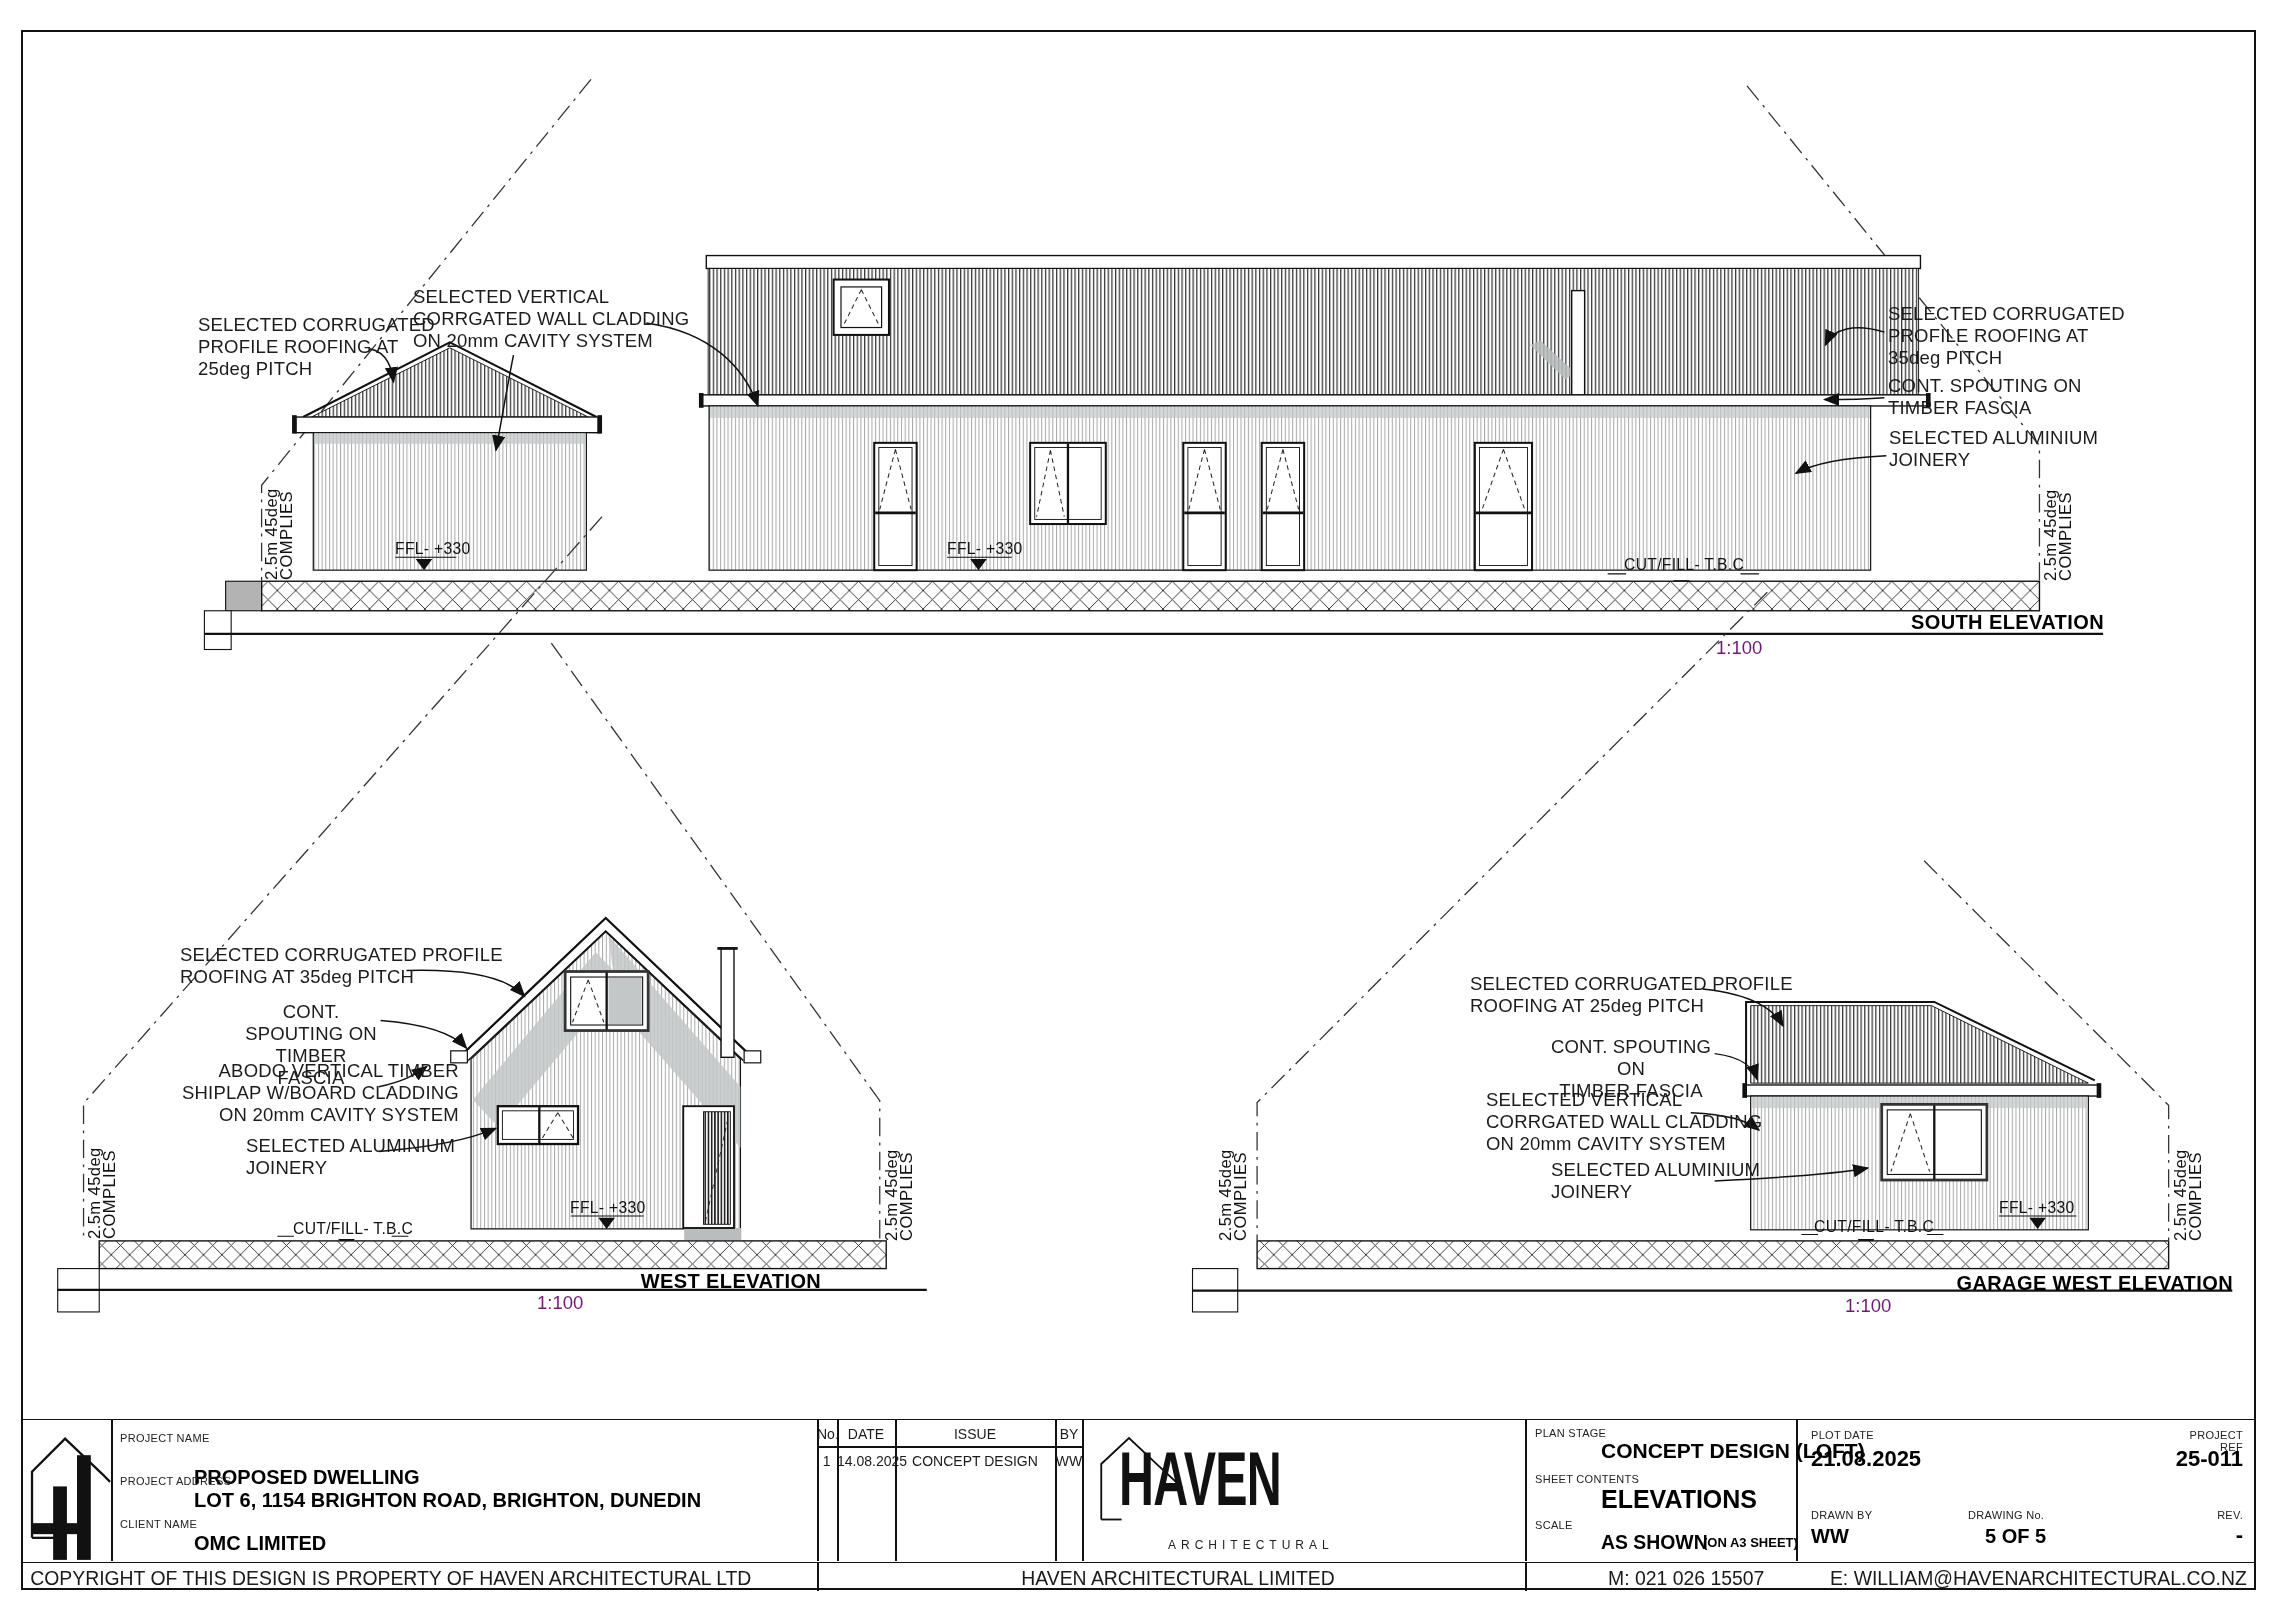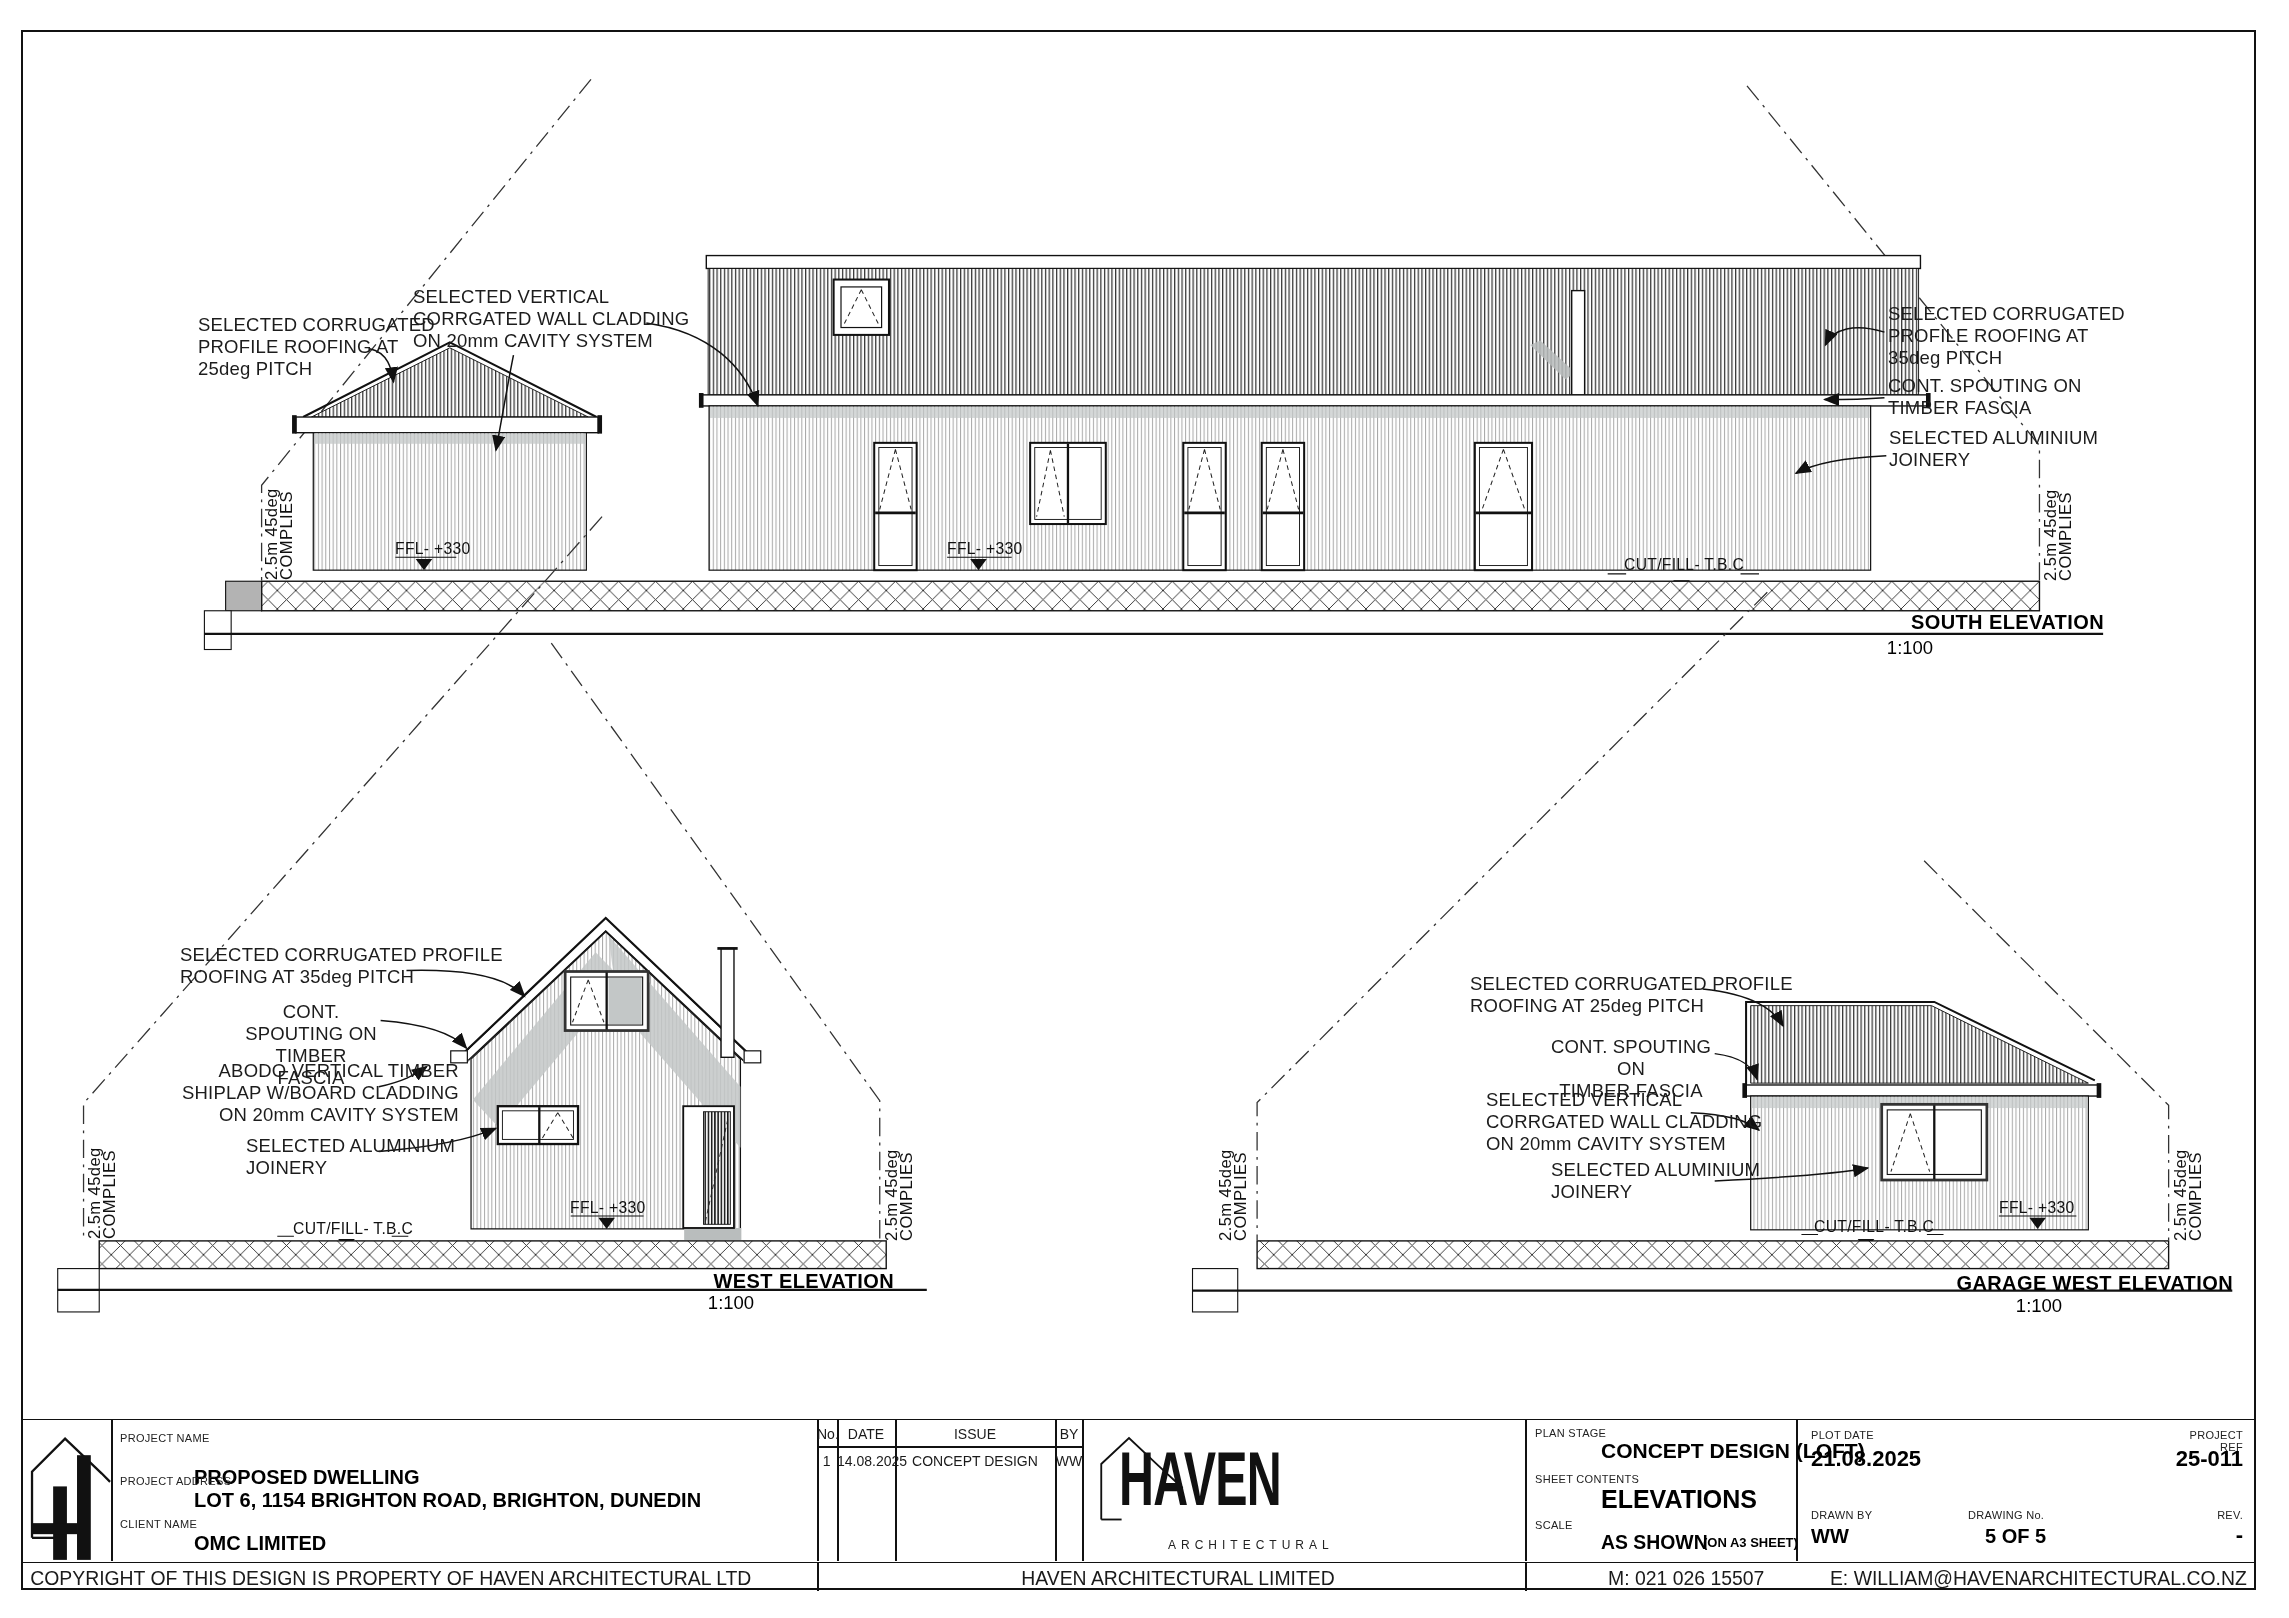--- a/index.html
+++ b/index.html
@@ -6,21 +6,21 @@
   .sheet{position:relative;width:2290px;height:1619px;background:#ffffff;
          font-family:"Liberation Sans",sans-serif;color:#1a1a1a;overflow:hidden;}
   .border{position:absolute;left:21px;top:30px;width:2235px;height:1560px;border:2.3px solid #111;box-sizing:border-box;}
   svg.draw{position:absolute;left:0;top:0;}
   .note{position:absolute;font-size:18.5px;line-height:22px;white-space:pre-line;letter-spacing:0.2px;color:#1c1c1c;}
   .note.c{text-align:center;}
   .lvl{position:absolute;font-size:15.7px;letter-spacing:0.3px;color:#111;}
   .vlabel{position:absolute;font-size:16.6px;line-height:15px;white-space:pre-line;color:#111;
           transform:rotate(-90deg);transform-origin:0 0;letter-spacing:0.4px;}
   .etitle{position:absolute;width:388px;text-align:right;font-size:20px;font-weight:bold;letter-spacing:0.4px;color:#000;}
-  .escale{position:absolute;width:388px;text-align:center;font-size:18.5px;color:#000000;}
+  .escale{position:absolute;width:388px;text-align:left;font-size:18.5px;color:#701a75;}
   
   .tblock{position:absolute;left:21px;top:1419px;width:2235px;height:142px;border-top:1.8px solid #111;box-sizing:border-box;}
   .tb-div{position:absolute;top:0;width:1.8px;height:100%;background:#111;}
   .tb-label{position:absolute;font-size:11px;letter-spacing:0.3px;color:#222;}
   .tb-value{position:absolute;font-weight:bold;color:#000;}
   .footerbar{position:absolute;left:21px;top:1562px;width:2235px;height:29px;border-top:1.8px solid #111;box-sizing:border-box;font-size:19.4px;}
   .fb-item{position:absolute;top:3.7px;white-space:nowrap;}
   .revhead{position:absolute;font-size:14px;text-align:center;}
   .revcell{position:absolute;font-size:14px;text-align:center;}
   .brandname{position:absolute;font-size:59px;font-weight:bold;letter-spacing:-0.9px;color:#111;
@@ -286,21 +286,21 @@
 COMPLIES</div>
   <div class="vlabel" style="left:884px;top:1241px;">2.5m 45deg
 COMPLIES</div>
   <div class="vlabel" style="left:1218px;top:1241px;">2.5m 45deg
 COMPLIES</div>
   <div class="vlabel" style="left:2173px;top:1241px;">2.5m 45deg
 COMPLIES</div>
 
   <div class="etitle" style="left:1716px;top:611px;">SOUTH ELEVATION</div>
   <div class="escale" style="left:1716px;top:637px;">1:100</div>
-  <div class="etitle" style="left:506px;top:1270px;">WEST ELEVATION</div>
+  <div class="etitle" style="left:537px;top:1270px;text-align:center;">WEST ELEVATION</div>
   <div class="escale" style="left:537px;top:1292px;">1:100</div>
   <div class="etitle" style="left:1845px;top:1272px;">GARAGE WEST ELEVATION</div>
   <div class="escale" style="left:1845px;top:1295px;">1:100</div>
 
   <div class="tblock">
     <div class="tb-div" style="left:90px;"></div>
     <div class="tb-div" style="left:796px;"></div>
     <div class="tb-div" style="left:1061px;"></div>
     <div class="tb-div" style="left:1504px;"></div>
     <div class="tb-div" style="left:1775px;"></div>

